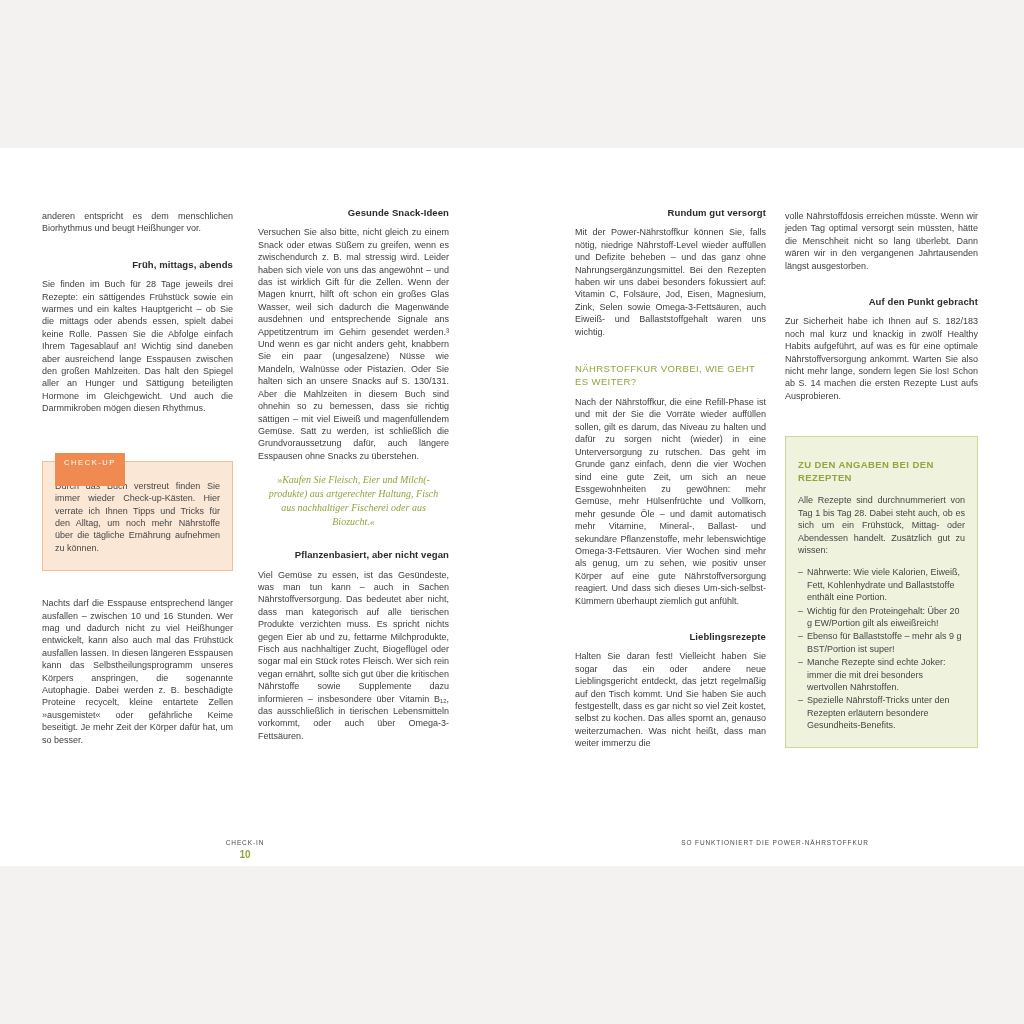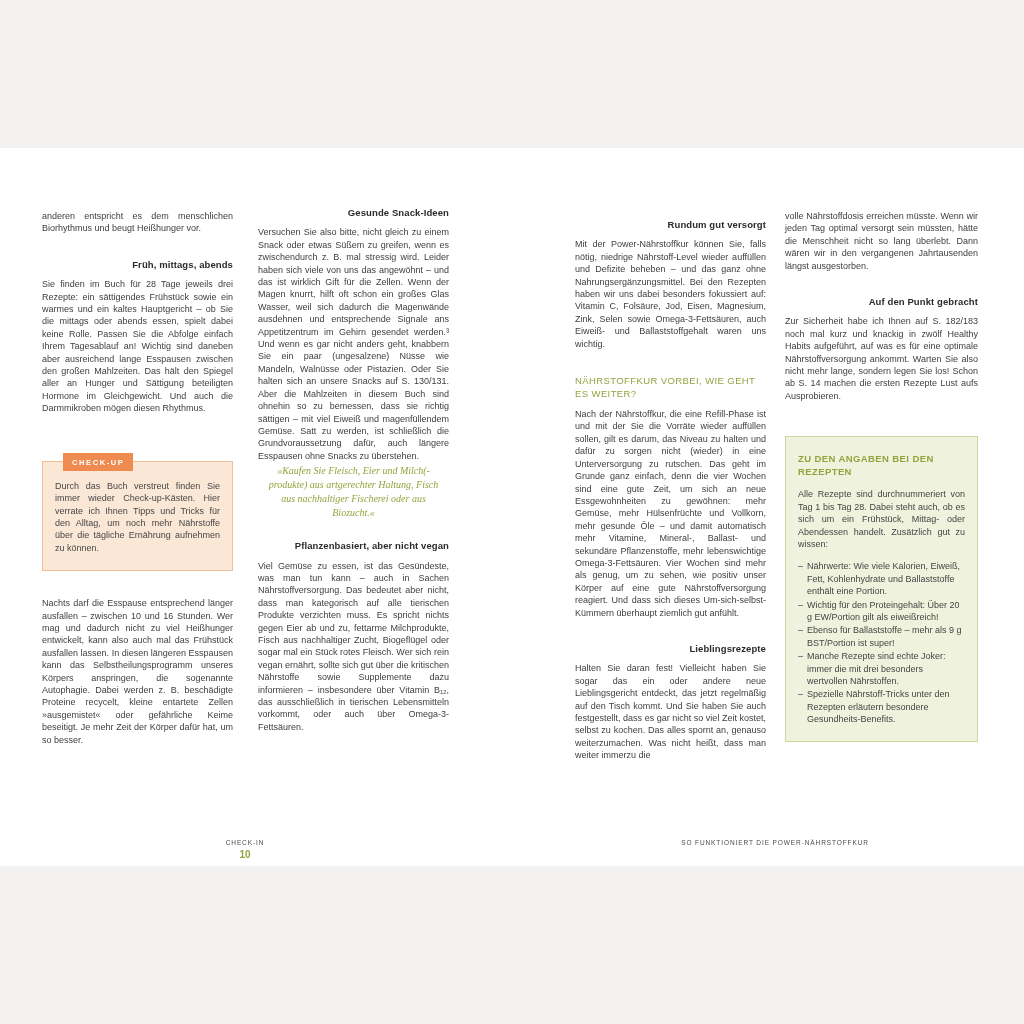--- a/index.html
+++ b/index.html
@@ -33,38 +33,38 @@
   }
   
   .checkup{
     position:relative;
     background:#fbe7d6;border:1px solid #f2bd97;
     margin:46px 0 26px;
     padding:18px 12px 16px;
     color:#474747;
   }
   .checkup-tab{
-    position:absolute;top:-9px;left:20px;
+    position:absolute;top:-9px;left:12px;
     background:#ef8b50;color:#ffffff;
-    font-size:7.5px;font-weight:700;letter-spacing:1.6px;
-    padding:4px 9px 2px;
+    font-size:7.5px;font-weight:400;letter-spacing:1.6px;
+    padding:4px 9px 17px;
   }
   
   .quote{
     color:#92a43e;font-style:italic;
     font-family:"Liberation Serif", serif;
     font-size:10px;line-height:14px;
     text-align:center;
-    margin:2px 6px 20px;
+    margin:11px 6px 20px;
   }
   
   .greenbox{
     background:#eff3de;border:1px solid #cbd89b;
     margin-top:34px;
-    padding:15px 12px 14px;
+    padding:21px 12px 14px;
     color:#454545;
   }
   .greenbox-title{
     color:#92a43e;font-weight:700;font-size:9.5px;
     letter-spacing:0.4px;line-height:13px;
     margin:0 0 10px;text-align:left;text-transform:uppercase;
   }
   .greenbox p{margin:0 0 10px;}
   .greenbox ul{list-style:none;margin:0;padding:0;}
   .greenbox li{display:flex;gap:4px;margin:0 0 1px;text-align:left;}
@@ -100,21 +100,21 @@
 </div>
 
 <div class="col" style="left:258px;top:207px;">
   <div class="head">Gesunde Snack-Ideen</div>
   <p>Versuchen Sie also bitte, nicht gleich zu einem Snack oder etwas Süßem zu greifen, wenn es zwischendurch z. B. mal stressig wird. Leider haben sich viele von uns das angewöhnt – und das ist wirklich Gift für die Zellen. Wenn der Magen knurrt, hilft oft schon ein großes Glas Wasser, weil sich dadurch die Magenwände ausdehnen und entsprechende Signale ans Appetitzentrum im Gehirn gesendet werden.³ Und wenn es gar nicht anders geht, knabbern Sie ein paar (ungesalzene) Nüsse wie Mandeln, Walnüsse oder Pistazien. Oder Sie halten sich an unsere Snacks auf S. 130/131. Aber die Mahlzeiten in diesem Buch sind ohnehin so zu bemessen, dass sie richtig sättigen – mit viel Eiweiß und magenfüllendem Gemüse. Satt zu werden, ist schließlich die Grundvoraussetzung dafür, auch längere Esspausen ohne Snacks zu überstehen.</p>
   <div class="quote">»Kaufen Sie Fleisch, Eier und Milch(-produkte) aus artgerechter Haltung, Fisch aus nachhaltiger Fischerei oder aus Biozucht.«</div>
   <div class="head">Pflanzenbasiert, aber nicht vegan</div>
   <p>Viel Gemüse zu essen, ist das Gesündeste, was man tun kann – auch in Sachen Nährstoffversorgung. Das bedeutet aber nicht, dass man kategorisch auf alle tierischen Produkte verzichten muss. Es spricht nichts gegen Eier ab und zu, fettarme Milchprodukte, Fisch aus nachhaltiger Zucht, Biogeflügel oder sogar mal ein Stück rotes Fleisch. Wer sich rein vegan ernährt, sollte sich gut über die kritischen Nährstoffe sowie Supplemente dazu informieren – insbesondere über Vitamin B₁₂, das ausschließlich in tierischen Lebensmitteln vorkommt, oder auch über Omega-3-Fettsäuren.</p>
 </div>
 
-<div class="col" style="left:575px;top:219px;">
+<div class="col" style="left:575px;top:207px;">
   <div class="head">Rundum gut versorgt</div>
   <p>Mit der Power-Nährstoffkur können Sie, falls nötig, niedrige Nährstoff-Level wieder auffüllen und Defizite beheben – und das ganz ohne Nahrungsergänzungsmittel. Bei den Rezepten haben wir uns dabei besonders fokussiert auf: Vitamin C, Folsäure, Jod, Eisen, Magnesium, Zink, Selen sowie Omega-3-Fettsäuren, auch Eiweiß- und Ballaststoffgehalt waren uns wichtig.</p>
   <div class="green-head">Nährstoffkur vorbei, wie geht es weiter?</div>
   <p>Nach der Nährstoffkur, die eine Refill-Phase ist und mit der Sie die Vorräte wieder auffüllen sollen, gilt es darum, das Niveau zu halten und dafür zu sorgen nicht (wieder) in eine Unterversorgung zu rutschen. Das geht im Grunde ganz einfach, denn die vier Wochen sind eine gute Zeit, um sich an neue Essgewohnheiten zu gewöhnen: mehr Gemüse, mehr Hülsenfrüchte und Vollkorn, mehr gesunde Öle – und damit automatisch mehr Vitamine, Mineral-, Ballast- und sekundäre Pflanzenstoffe, mehr lebenswichtige Omega-3-Fettsäuren. Vier Wochen sind mehr als genug, um zu sehen, wie positiv unser Körper auf eine gute Nährstoffversorgung reagiert. Und dass sich dieses Um-sich-selbst-Kümmern überhaupt ziemlich gut anfühlt.</p>
   <div class="head gap-top">Lieblingsrezepte</div>
   <p>Halten Sie daran fest! Vielleicht haben Sie sogar das ein oder andere neue Lieblingsgericht entdeckt, das jetzt regelmäßig auf den Tisch kommt. Und Sie haben Sie auch festgestellt, dass es gar nicht so viel Zeit kostet, selbst zu kochen. Das alles spornt an, genauso weiterzumachen. Was nicht heißt, dass man weiter immerzu die</p>
 </div>
 
 <div class="col" style="left:785px;top:210px;width:193px;">
   <p>volle Nährstoffdosis erreichen müsste. Wenn wir jeden Tag optimal versorgt sein müssten, hätte die Menschheit nicht so lang überlebt. Dann wären wir in den vergangenen Jahrtausenden längst ausgestorben.</p>

